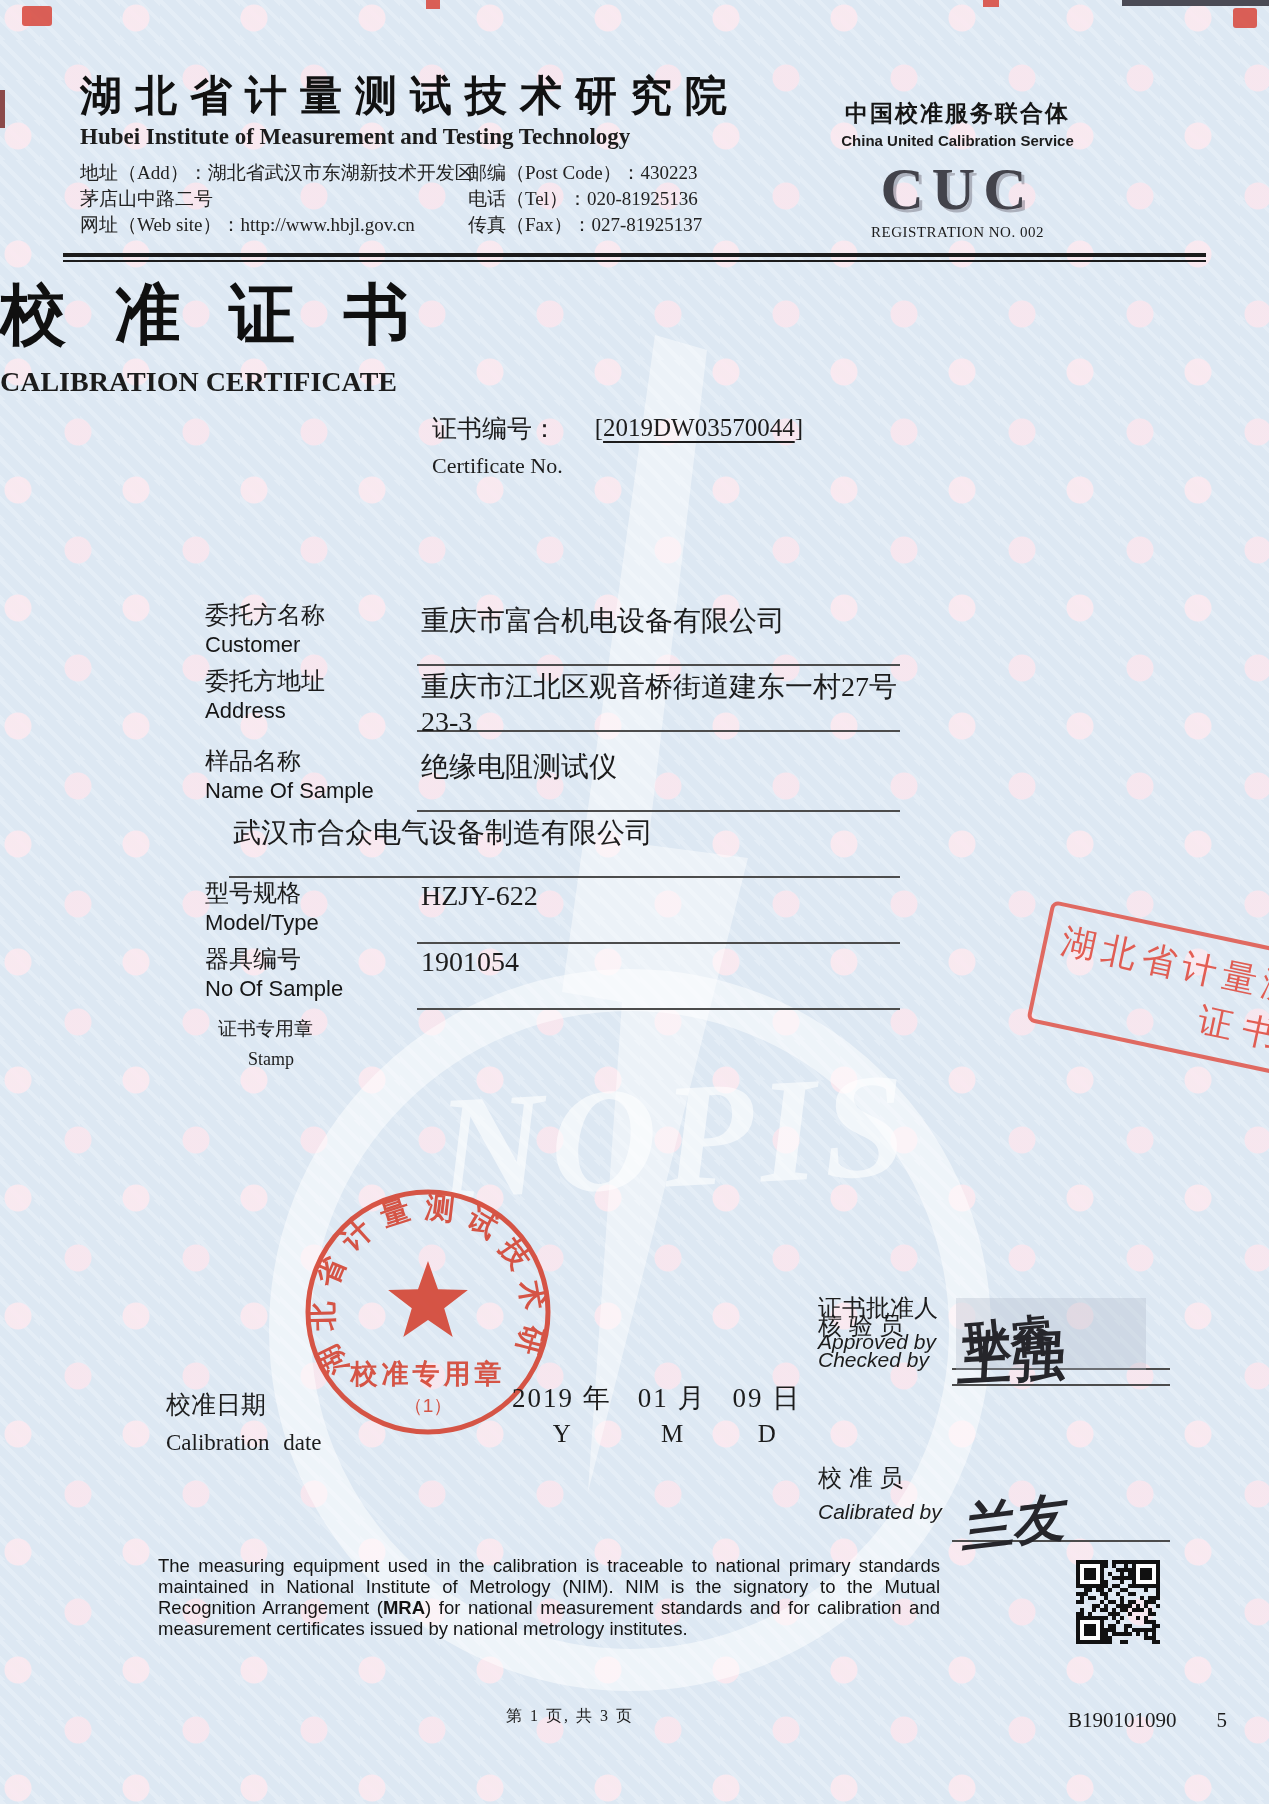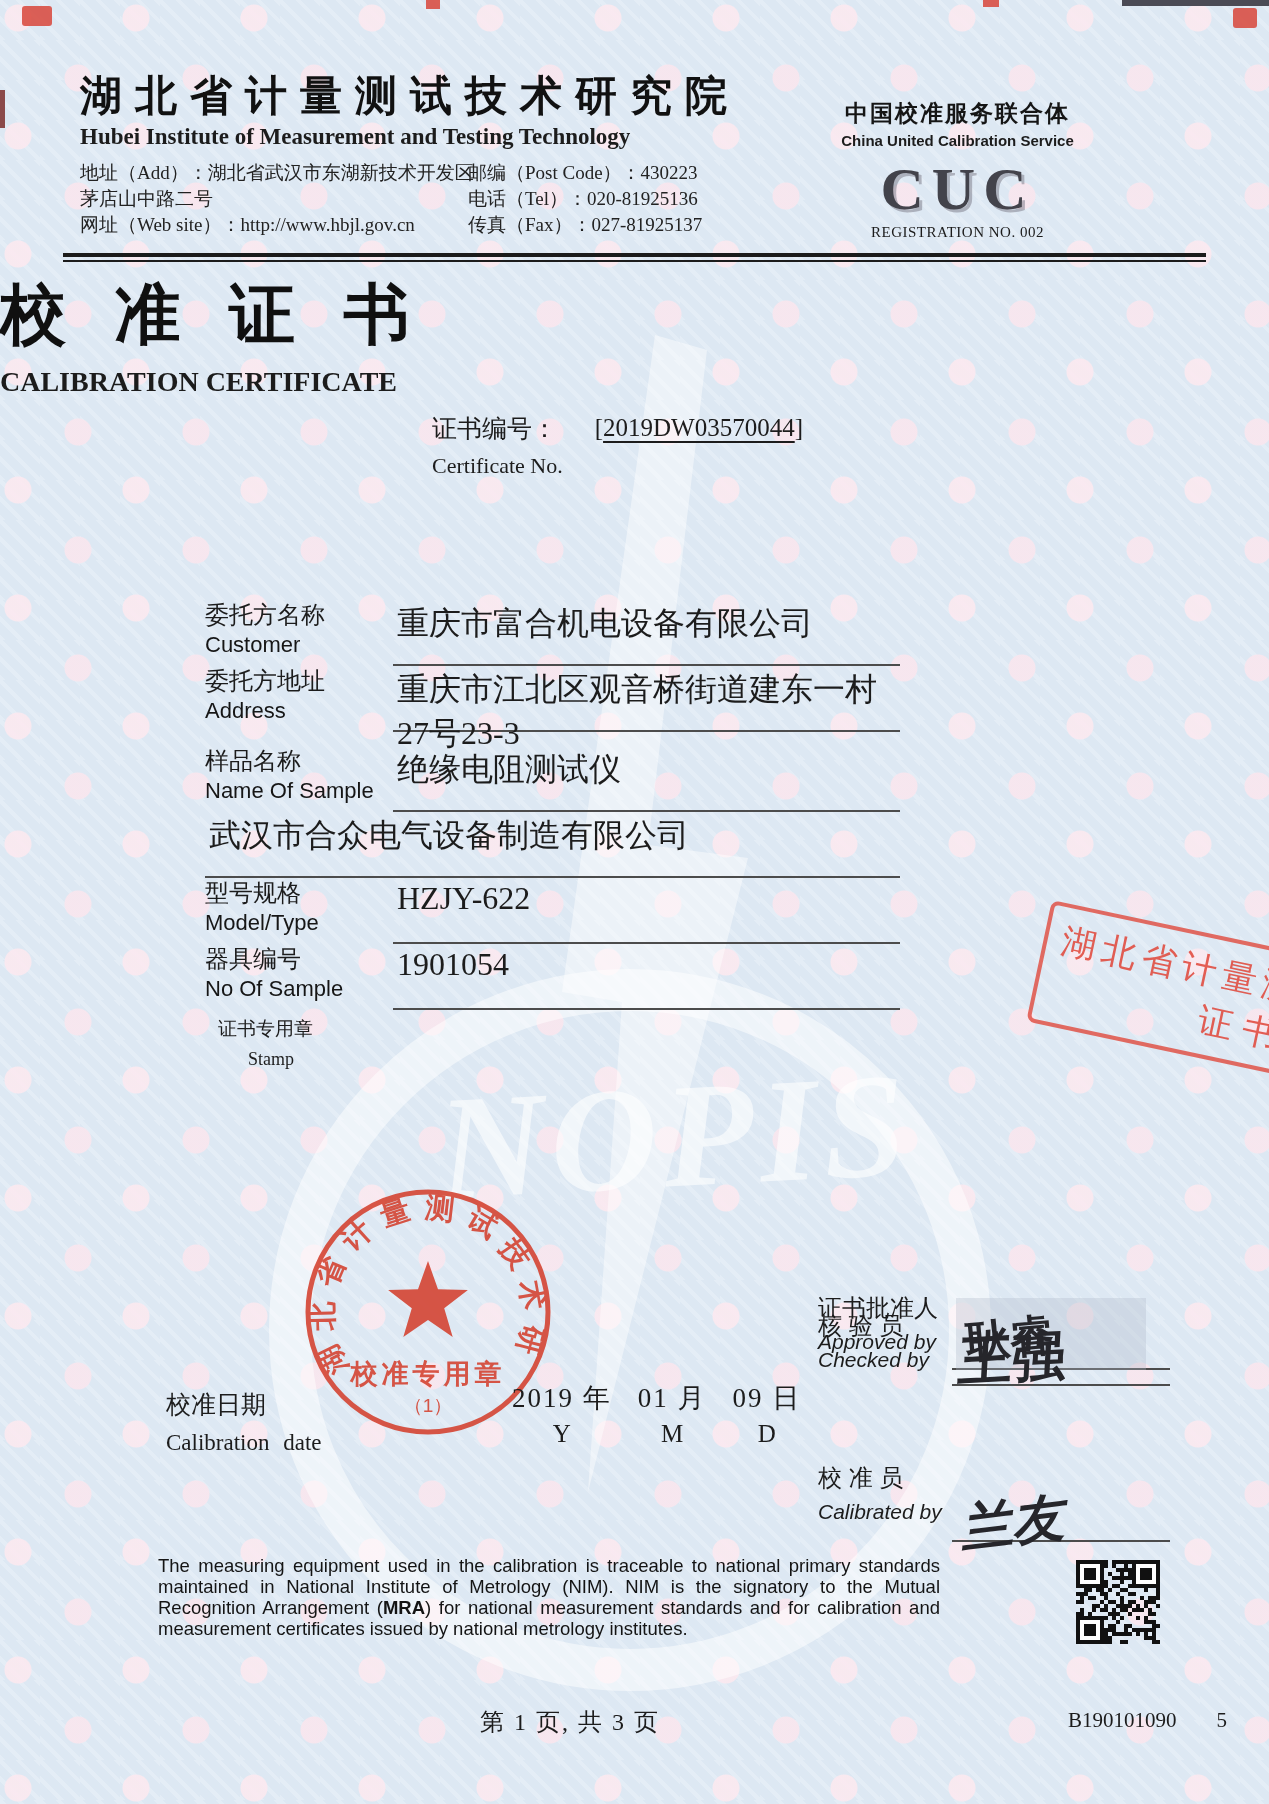--- a/index.html
+++ b/index.html
@@ -40,21 +40,21 @@
   .certno .val{font-family:"Liberation Serif",serif;font-size:25px;margin-left:32px;padding-top:2px;}
   .certno .num{text-decoration:underline;text-underline-offset:5px;}
   
   .fields{left:205px;top:600px;width:695px;}
   .frow{display:flex;height:66px;}
   .frow.gap{margin-top:14px;}
   .flabel{width:188px;}
   .flabel .cn{font-size:24px;font-weight:500;line-height:30px;}
   .flabel .en{font-size:22px;line-height:30px;color:#161616;}
   .fval{flex:1;border-bottom:2px solid #4c4c4c;font-family:"Liberation Serif",serif;
-        font-size:32px;padding:2px 0 1px 4px;}
+        font-size:28px;padding:2px 0 1px 4px;margin-left:24px;}
   
   .stamp-lb{left:218px;top:1016px;font-family:"Liberation Serif",serif;font-size:19px;}
   .stamp-lb .en{margin-top:7px;margin-left:30px;font-size:18px;}
   
   .edge-stamp{left:1052px;top:900px;width:420px;padding:10px 14px;
               border:4px solid rgba(224,73,60,.8);border-radius:8px;
               transform:rotate(12deg);transform-origin:top left;
               color:rgba(224,73,60,.88);font-family:"Liberation Serif",serif;}
   .edge-stamp .l1{font-size:35px;letter-spacing:6px;}
   .edge-stamp .l2{font-size:35px;letter-spacing:10px;margin:2px 0 0 150px;}
@@ -78,21 +78,21 @@
   .sig1{left:14px;bottom:0px;font-size:44px;transform:rotate(-5deg);}
   .sig1bg{position:absolute;left:4px;bottom:-2px;width:190px;height:72px;background:rgba(175,185,200,.32);}
   .sig2{left:6px;bottom:-12px;font-size:54px;transform:rotate(-3deg) skewX(-6deg);}
   .sig3{left:12px;bottom:-18px;font-size:52px;transform:rotate(-7deg) skewX(-14deg);}
   
   .trace{left:158px;top:1552px;width:782px;text-align:justify;}
   .trace .cn{font-size:20px;line-height:22px;font-weight:600;color:#141414;}
   .trace .en{font-size:18.5px;line-height:21px;margin-top:3px;color:#141414;}
   
   .pageinfo{left:420px;top:1706px;width:300px;text-align:center;
-            font-family:"Liberation Serif",serif;font-size:24px;letter-spacing:2px;}
+            font-family:"Liberation Serif",serif;font-size:16px;letter-spacing:2px;}
   .docno{left:1068px;top:1708px;font-family:"Liberation Serif",serif;font-size:21px;}
   .docno .n2{margin-left:40px;}
   .qr{left:1076px;top:1560px;width:84px;height:84px;}
   
   .mark{position:absolute;background:#d8453a;opacity:.85;}
   .sliver{position:absolute;background:#4b4b55;}
   .wm{left:0;top:0;pointer-events:none;}
 </style>
 </head>
 <body>

